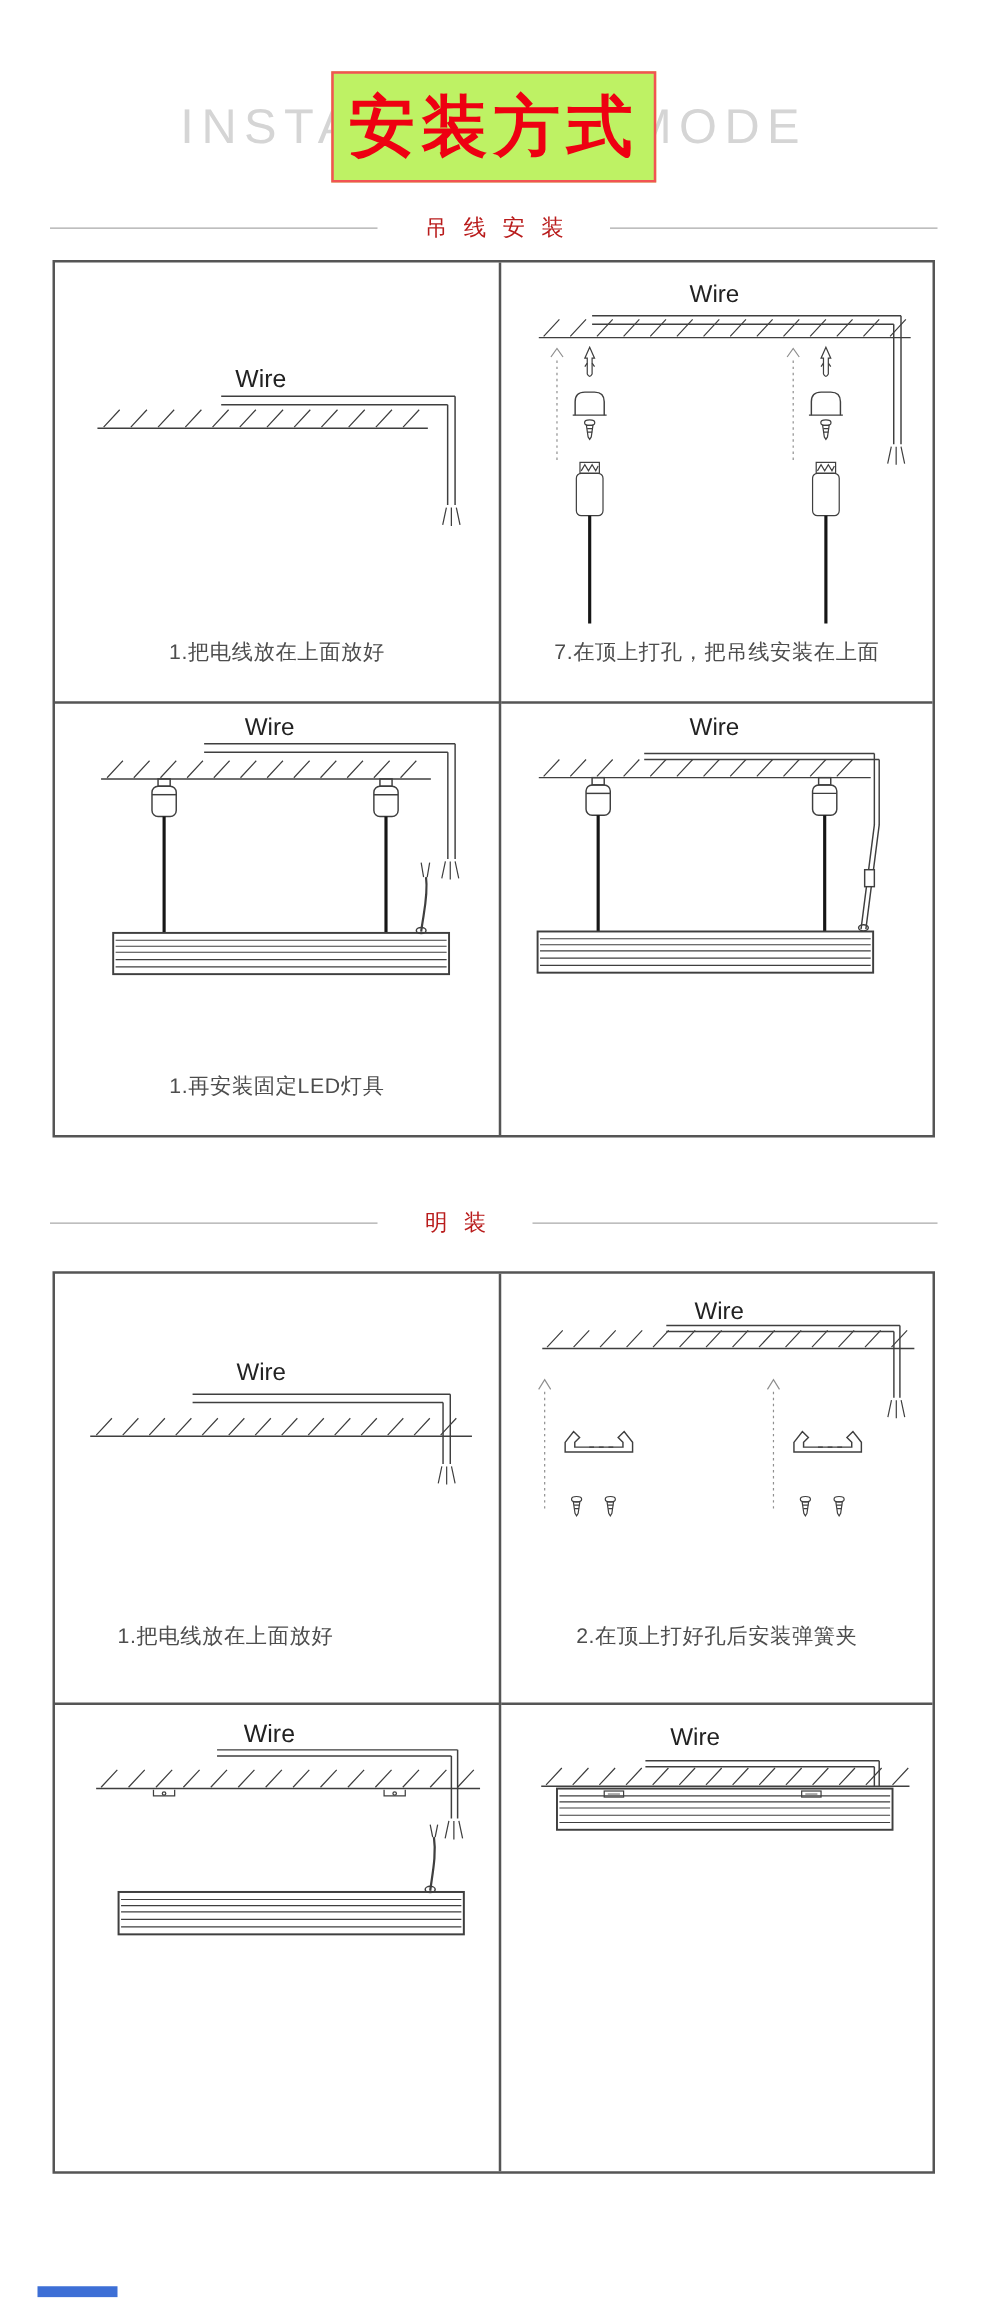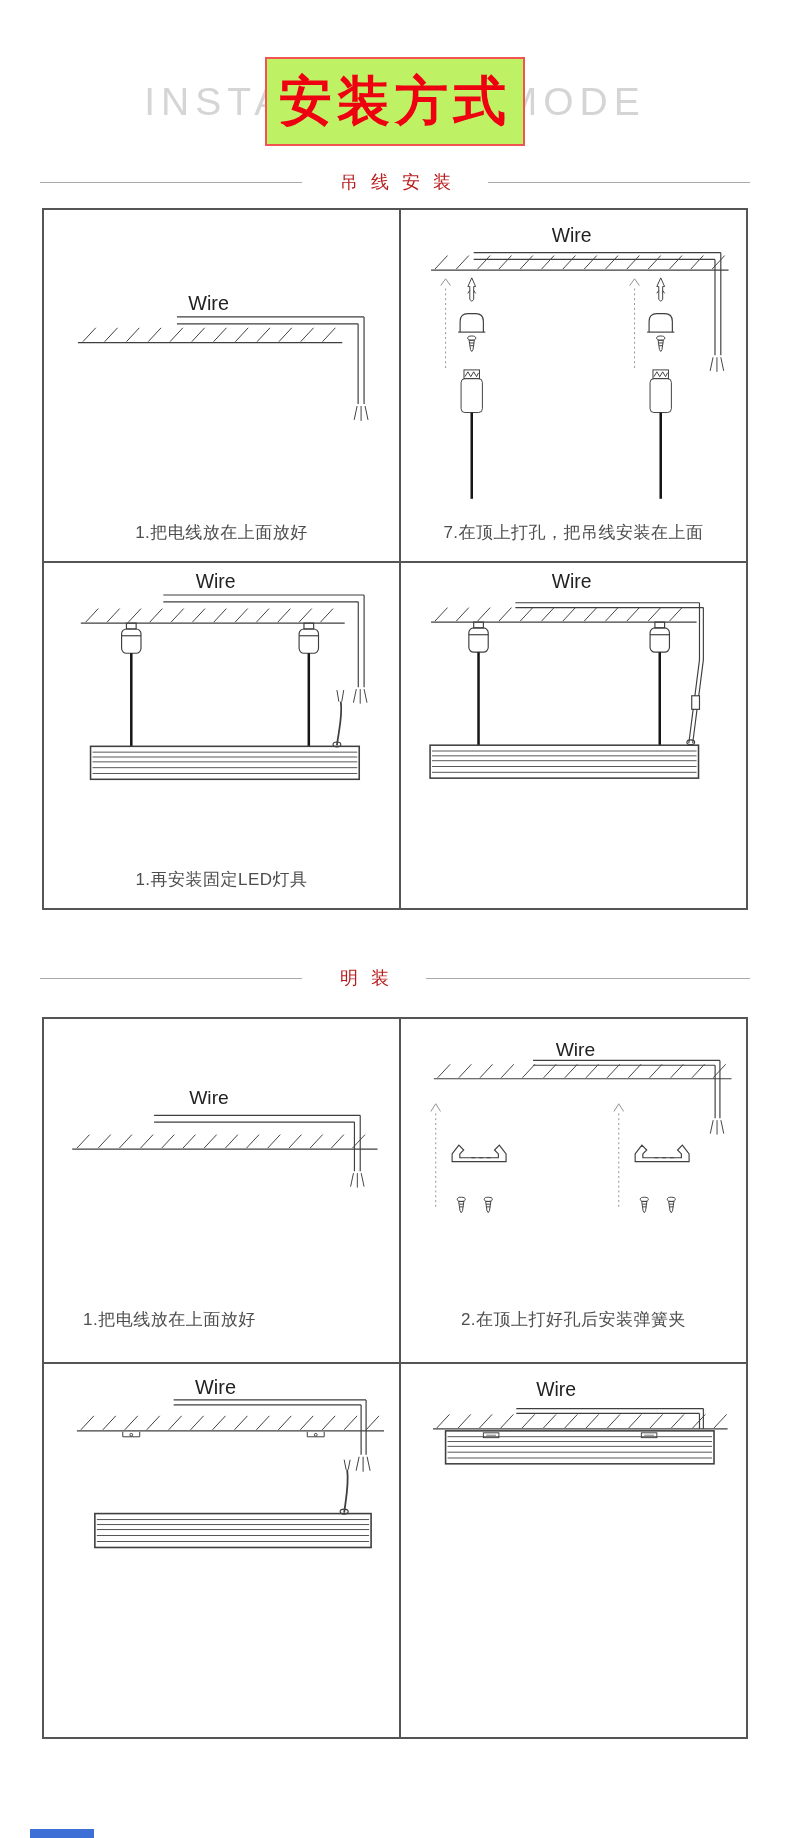--- a/index.html
+++ b/index.html
@@ -27,21 +27,21 @@
   
   .grid{position:absolute;left:42px;width:706px;border:2px solid #555;box-sizing:border-box;
         display:grid;grid-template-columns:357px 1fr;background:#fff;}
   #grid1{top:208px;height:702px;grid-template-rows:353px 1fr;}
   #grid2{top:1017px;height:722px;grid-template-rows:345px 1fr;}
   .cell{position:relative;box-sizing:border-box;}
   .cell.bR{border-right:2px solid #555;}
   .cell.bB{border-bottom:2px solid #555;}
   .cell svg.draw{position:absolute;left:0;top:0;width:100%;height:calc(100% - 54px);display:block;}
   .cell.nocap svg.draw{height:100%;}
-  .cap{position:absolute;left:0;right:0;bottom:12px;margin:5px;text-align:center;
+  .cap{position:absolute;left:0;right:0;bottom:12px;margin:16px;text-align:center;
        font-size:17px;color:#4d4d4d;letter-spacing:0.5px;}
   #grid2 .r1 .cap{bottom:26px;}
   #grid2 .p1 .cap{text-align:left;padding-left:34px;}
 
   svg text.wire{font-family:"Liberation Sans","DejaVu Sans",sans-serif;font-size:20px;fill:#222;stroke:none;}
   .stroke{fill:none;stroke:#3f3f3f;stroke-width:1.2;}
   .thin{stroke-width:1;}
   .steel{stroke:#161616;stroke-width:2.6;}
   .dash{stroke:#8f8f8f;stroke-width:1;stroke-dasharray:2 3;fill:none;}
   .ah{stroke:#8f8f8f;stroke-width:1;fill:none;}

